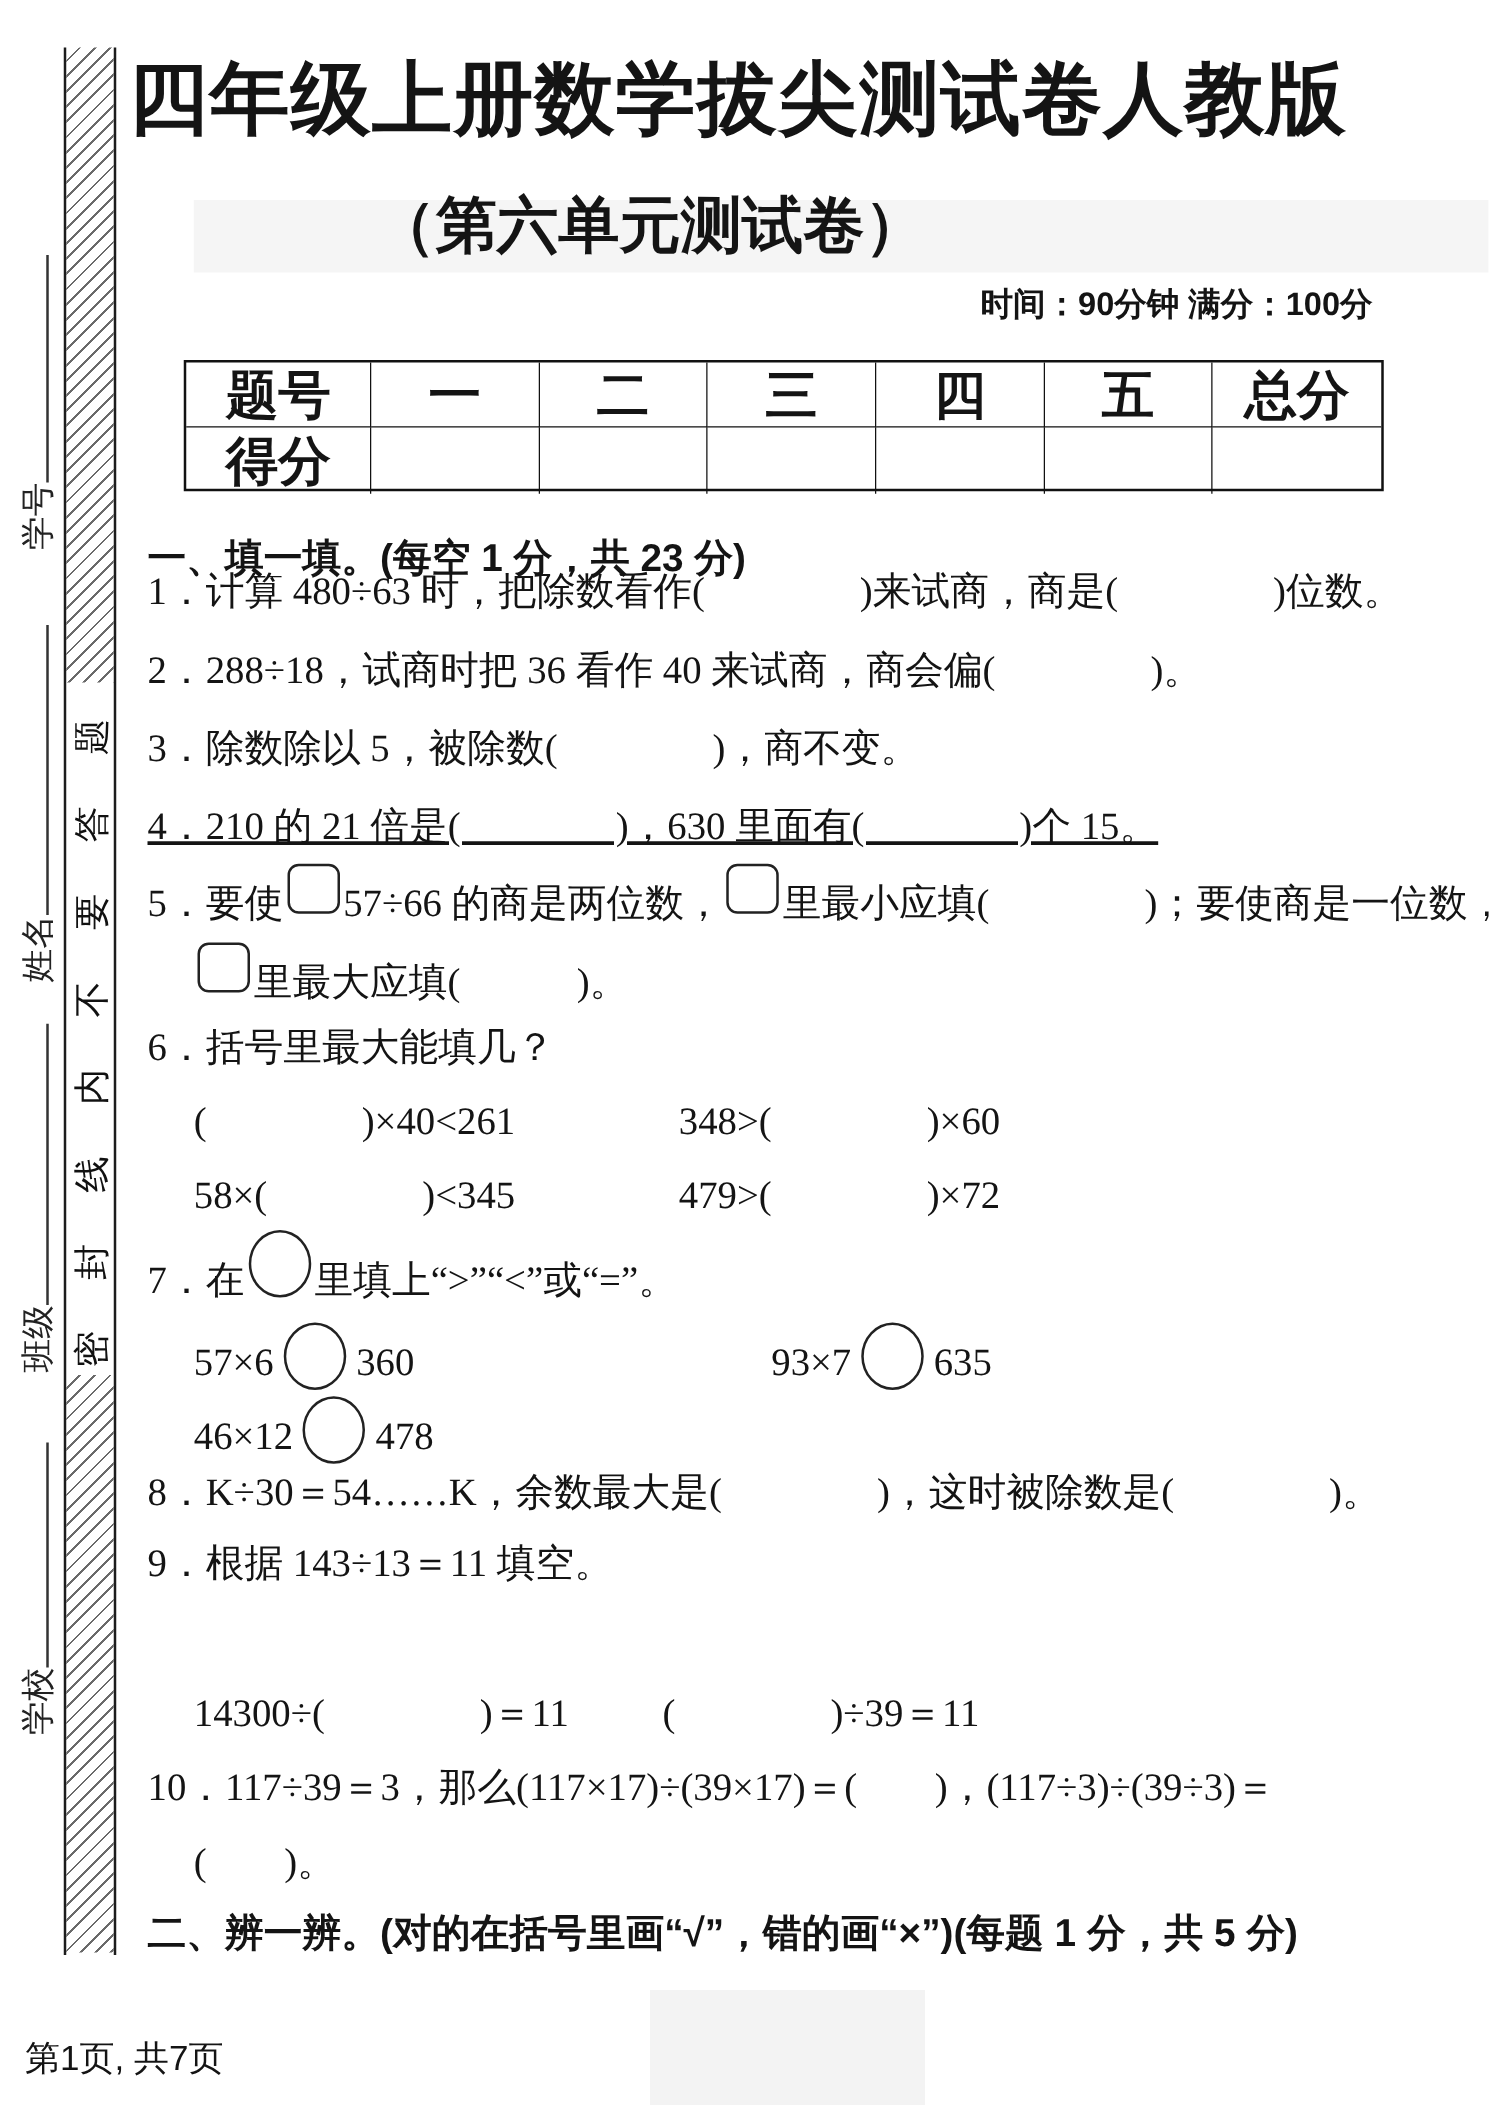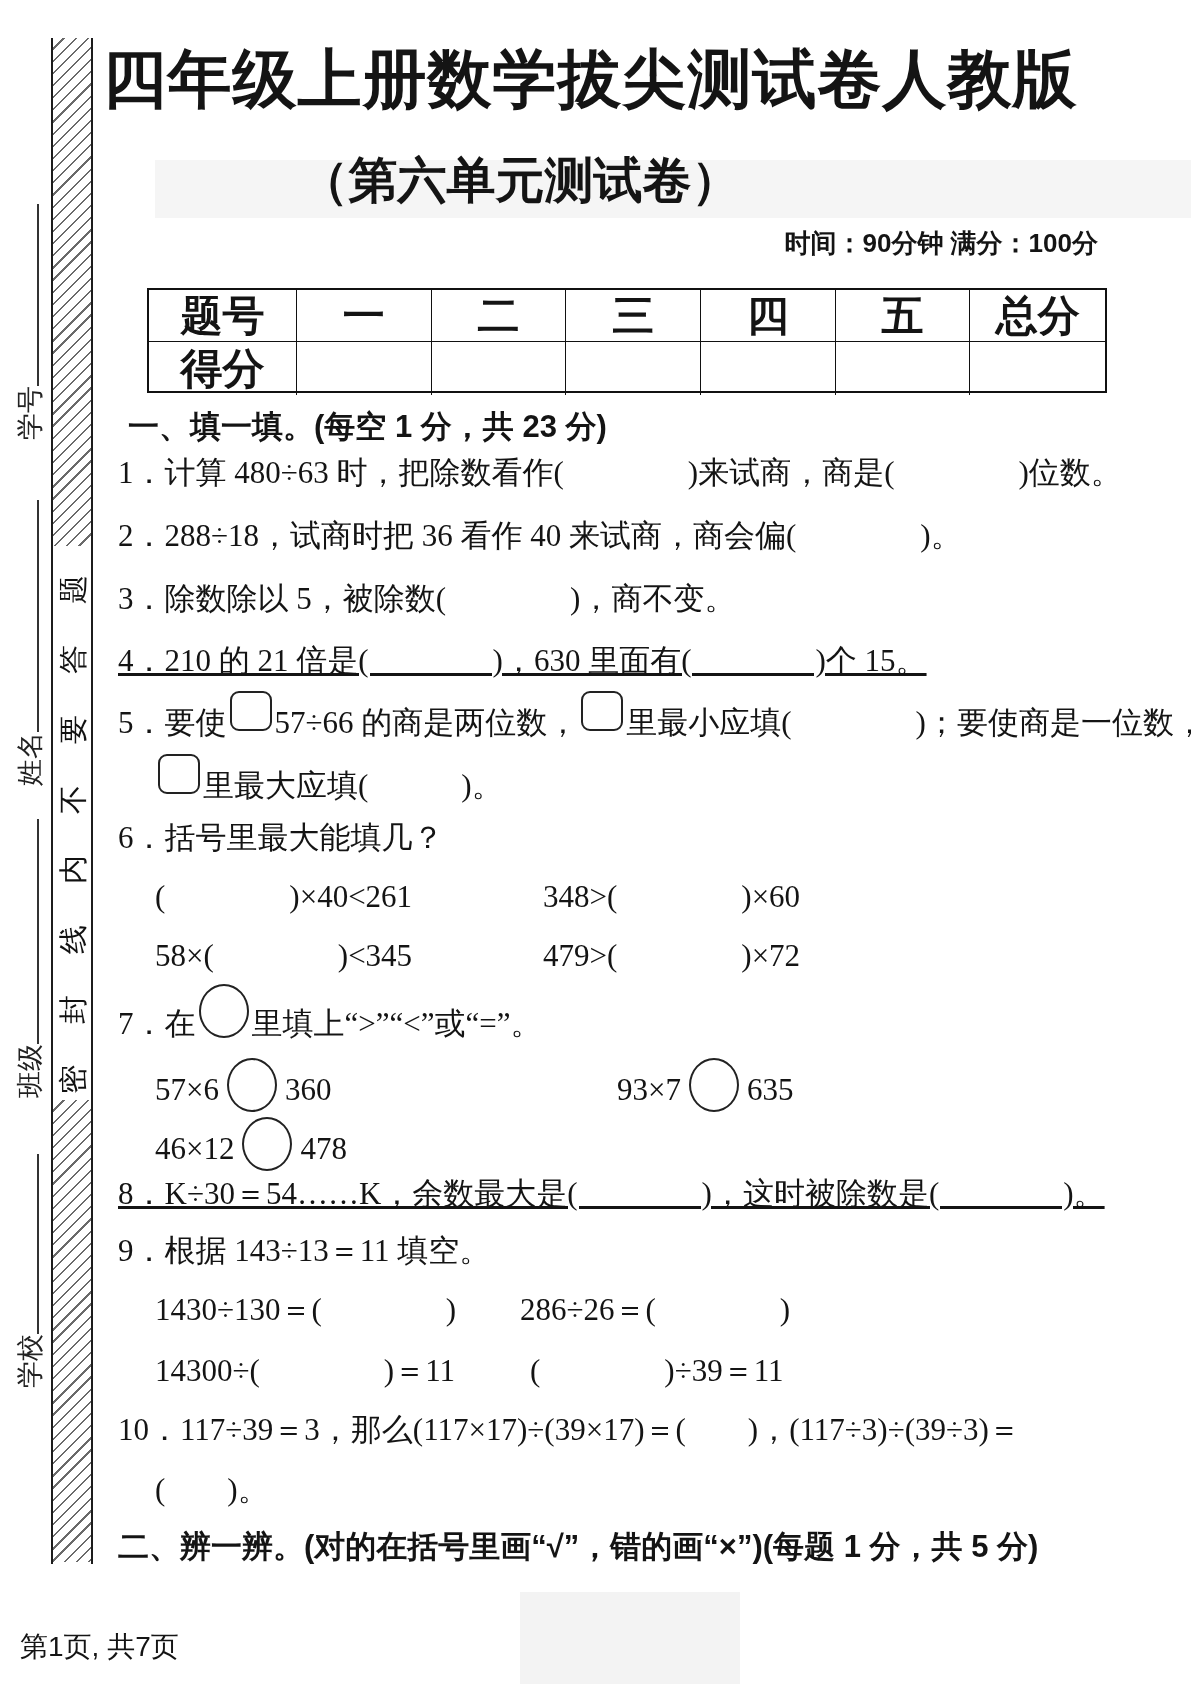--- a/index.html
+++ b/index.html
@@ -82,41 +82,40 @@
     <div>总分</div>
     <div>得分</div>
     <div></div>
     <div></div>
     <div></div>
     <div></div>
     <div></div>
     <div></div>
   </div>
 
-  <div class="abs hdl q-left" style="top:406px;margin-left:10px;">一、填一填。(每空 1 分，共 23 分)</div>
+  <div class="abs hdl q-left" style="top:426px;">一、填一填。(每空 1 分，共 23 分)</div>
 
   <div class="abs tx q-left" style="top:453px;">1．计算 480÷63 时，把除数看作(　　　　)来试商，商是(　　　　)位数。</div>
   <div class="abs tx q-left" style="top:516px;">2．288÷18，试商时把 36 看作 40 来试商，商会偏(　　　　)。</div>
   <div class="abs tx q-left" style="top:579px;">3．除数除以 5，被除数(　　　　)，商不变。</div>
   <div class="abs tx q-left" style="top:641px;text-decoration:underline;">4．210 的 21 倍是(　　　　)，630 里面有(　　　　)个 15。</div>
 
   <div class="abs tx q-left" style="top:703px;"><span>5．要使</span><span class="sq"></span><span>57÷66 的商是两位数，</span><span class="sq"></span><span>里最小应填(　　　　)；要使商是一位数，</span></div>
   <div class="abs tx ind" style="top:766px;"><span class="sq"></span><span>里最大应填(　　　)。</span></div>
 
   <div class="abs tx q-left" style="top:818px;">6．括号里最大能填几？</div>
   <div class="abs tx ind" style="top:877px;"><span class="col1" style="width:388px;">(　　　　)×40&lt;261</span><span>348&gt;(　　　　)×60</span></div>
   <div class="abs tx ind" style="top:936px;"><span class="col1" style="width:388px;">58×(　　　　)&lt;345</span><span>479&gt;(　　　　)×72</span></div>
 
   <div class="abs tx q-left" style="top:1000px;"><span>7．在</span><span class="cir hi"></span><span>里填上“&gt;”“&lt;”或“=”。</span></div>
   <div class="abs tx ind" style="top:1066px;"><span class="col1" style="width:462px;"><span>57×6</span><span class="cir"></span><span>360</span></span><span>93×7</span><span class="cir"></span><span>635</span></div>
   <div class="abs tx ind" style="top:1125px;"><span>46×12</span><span class="cir"></span><span>478</span></div>
 
-  <div class="abs tx q-left" style="top:1174px;text-decoration:underline;">8．K÷30＝54……K，余数最大是(　　　　)，这时被除数是(　　　　)。</div>
+  <div class="abs tx q-left" style="top:1174px;">8．K÷30＝54……K，余数最大是(　　　　)，这时被除数是(　　　　)。</div>
   <div class="abs tx q-left" style="top:1231px;">9．根据 143÷13＝11 填空。</div>
-  <div class="abs tx ind" style="top:1290px;"><span class="col1" style="width:365px;">1430÷130＝(　　　　)</span><span>286÷26＝(　　　　)</span></div>
   <div class="abs tx ind" style="top:1351px;"><span class="col1" style="width:375px;">14300÷(　　　　)＝11</span><span>(　　　　)÷39＝11</span></div>
 
   <div class="abs tx q-left" style="top:1410px;">10．117÷39＝3，那么(117×17)÷(39×17)＝(　　)，(117÷3)÷(39÷3)＝</div>
   <div class="abs tx ind" style="top:1470px;">(　　)。</div>
 
   <div class="abs hdl q-left" style="top:1526px;">二、辨一辨。(对的在括号里画“√”，错的画“×”)(每题 1 分，共 5 分)</div>
 
   <div class="abs footer-box"></div>
   <div class="abs footer-text sans">第1页, 共7页</div>
 

